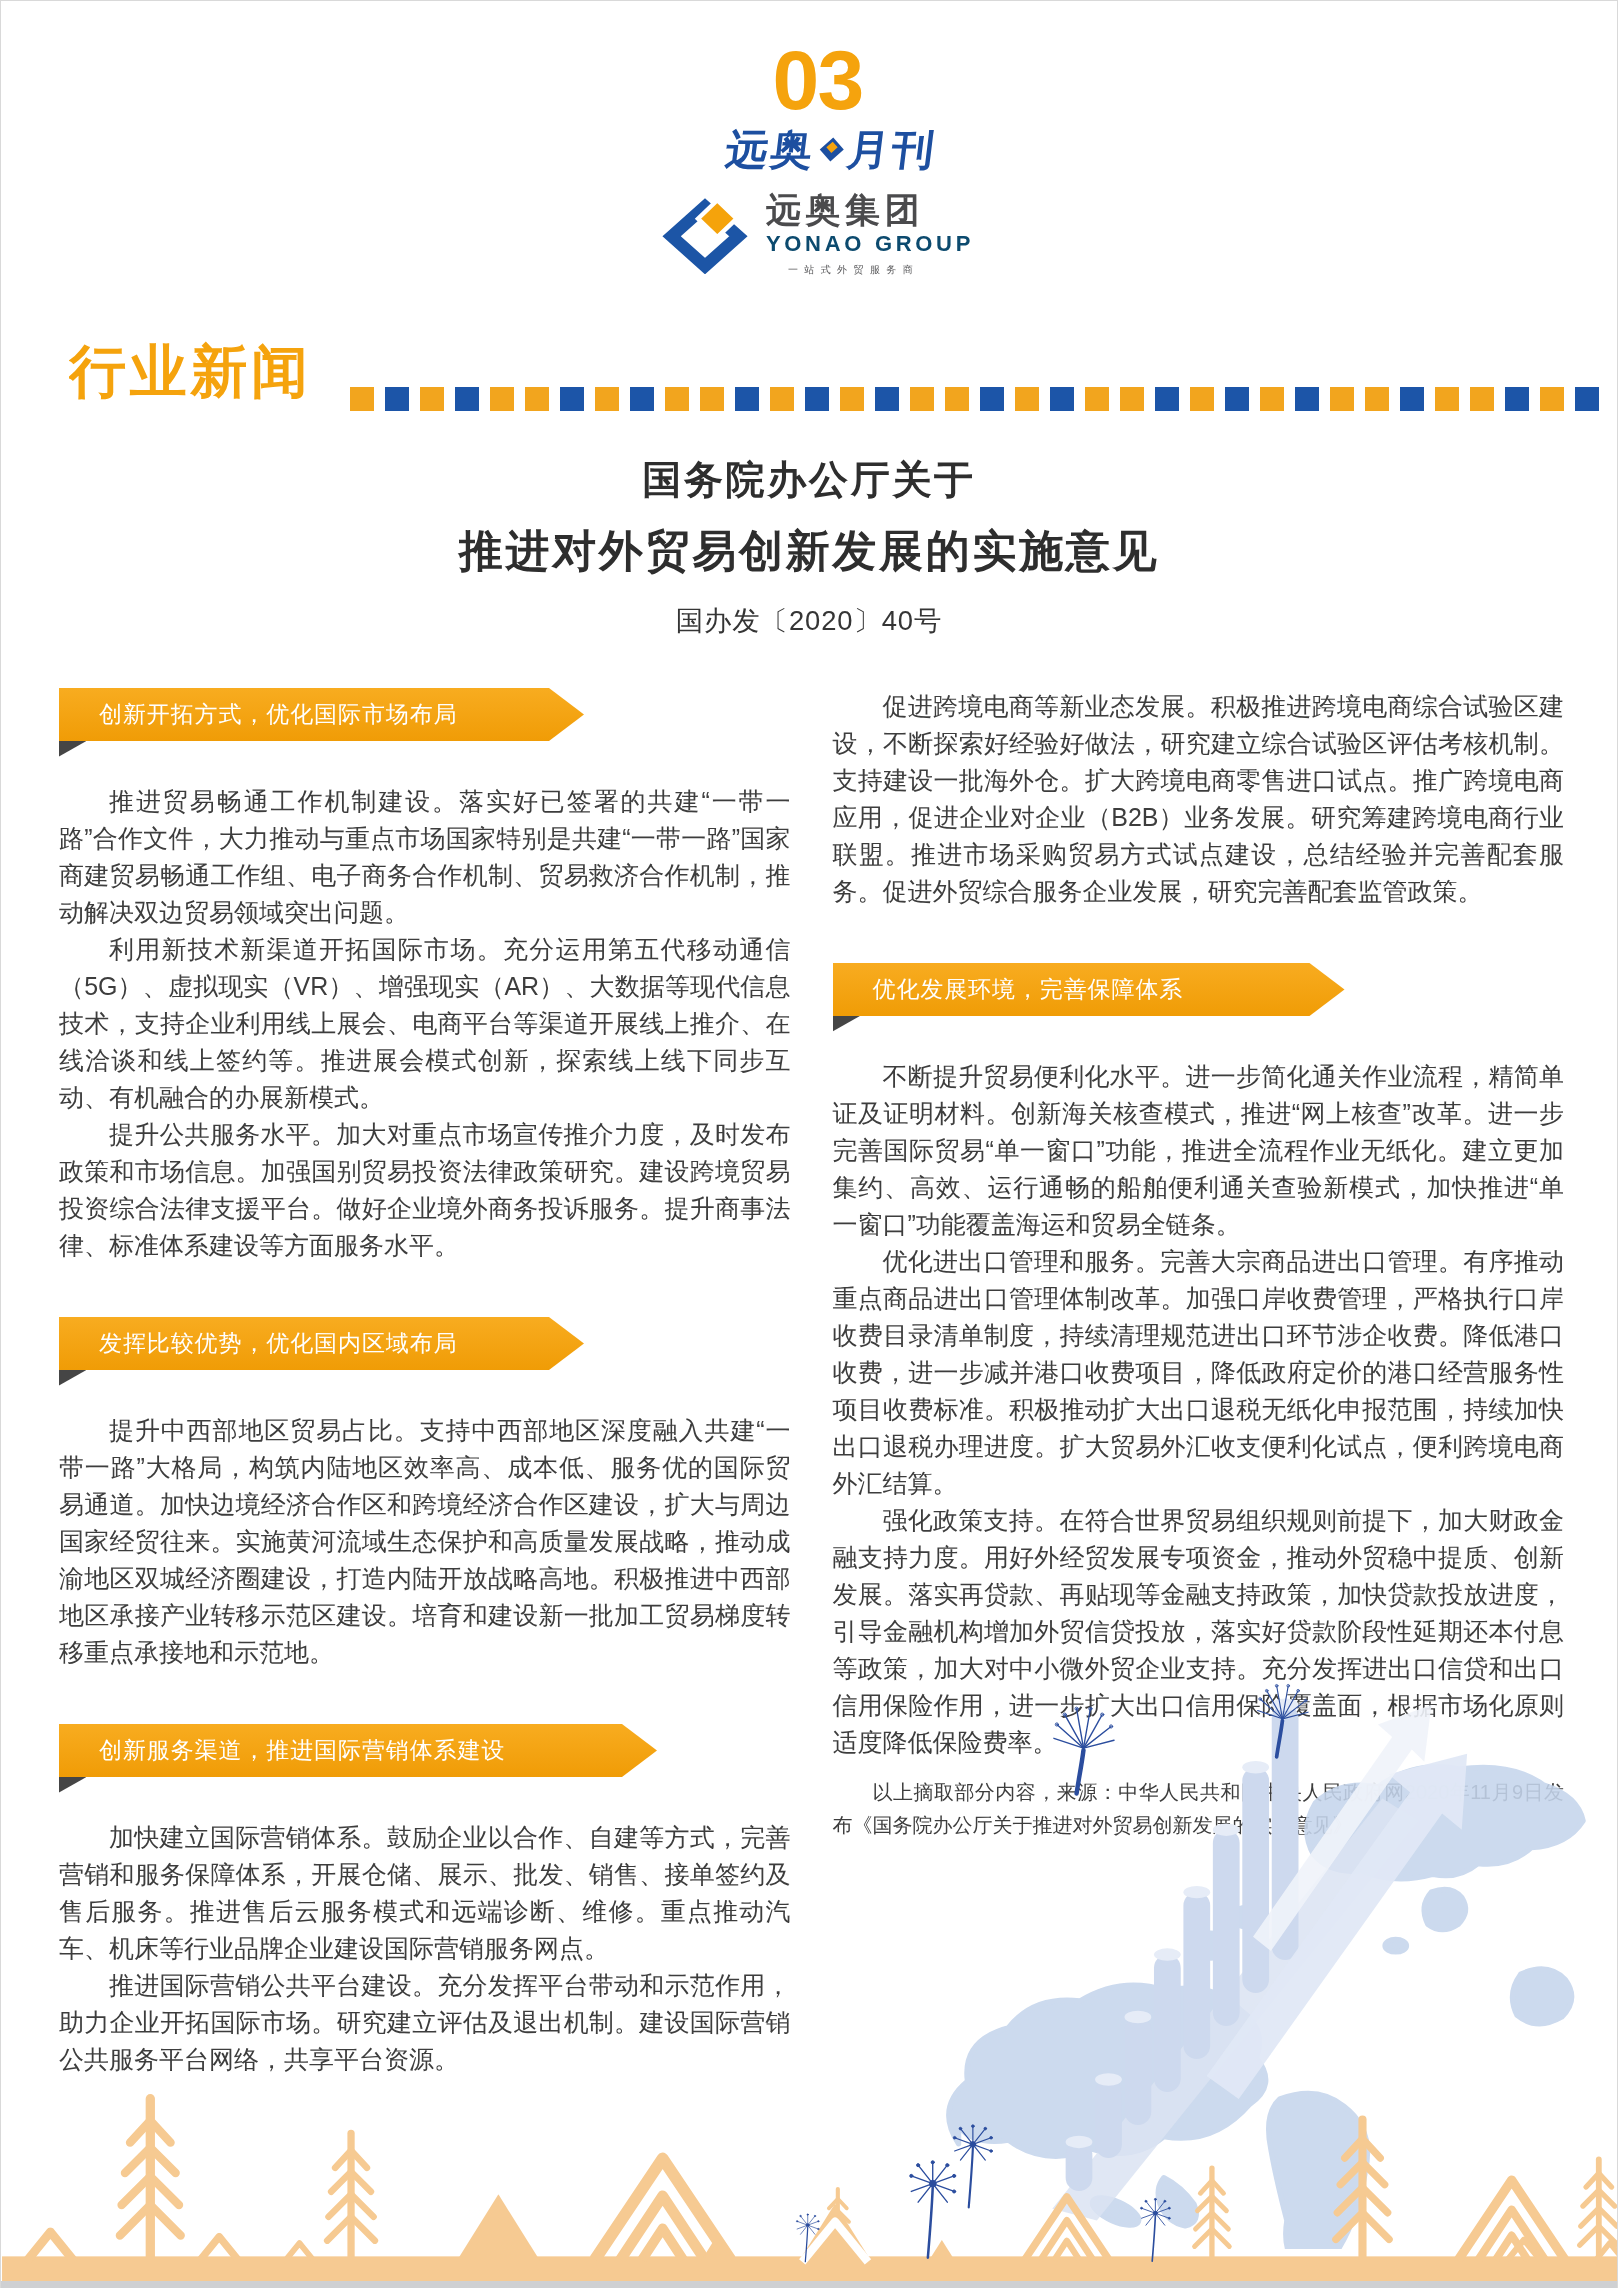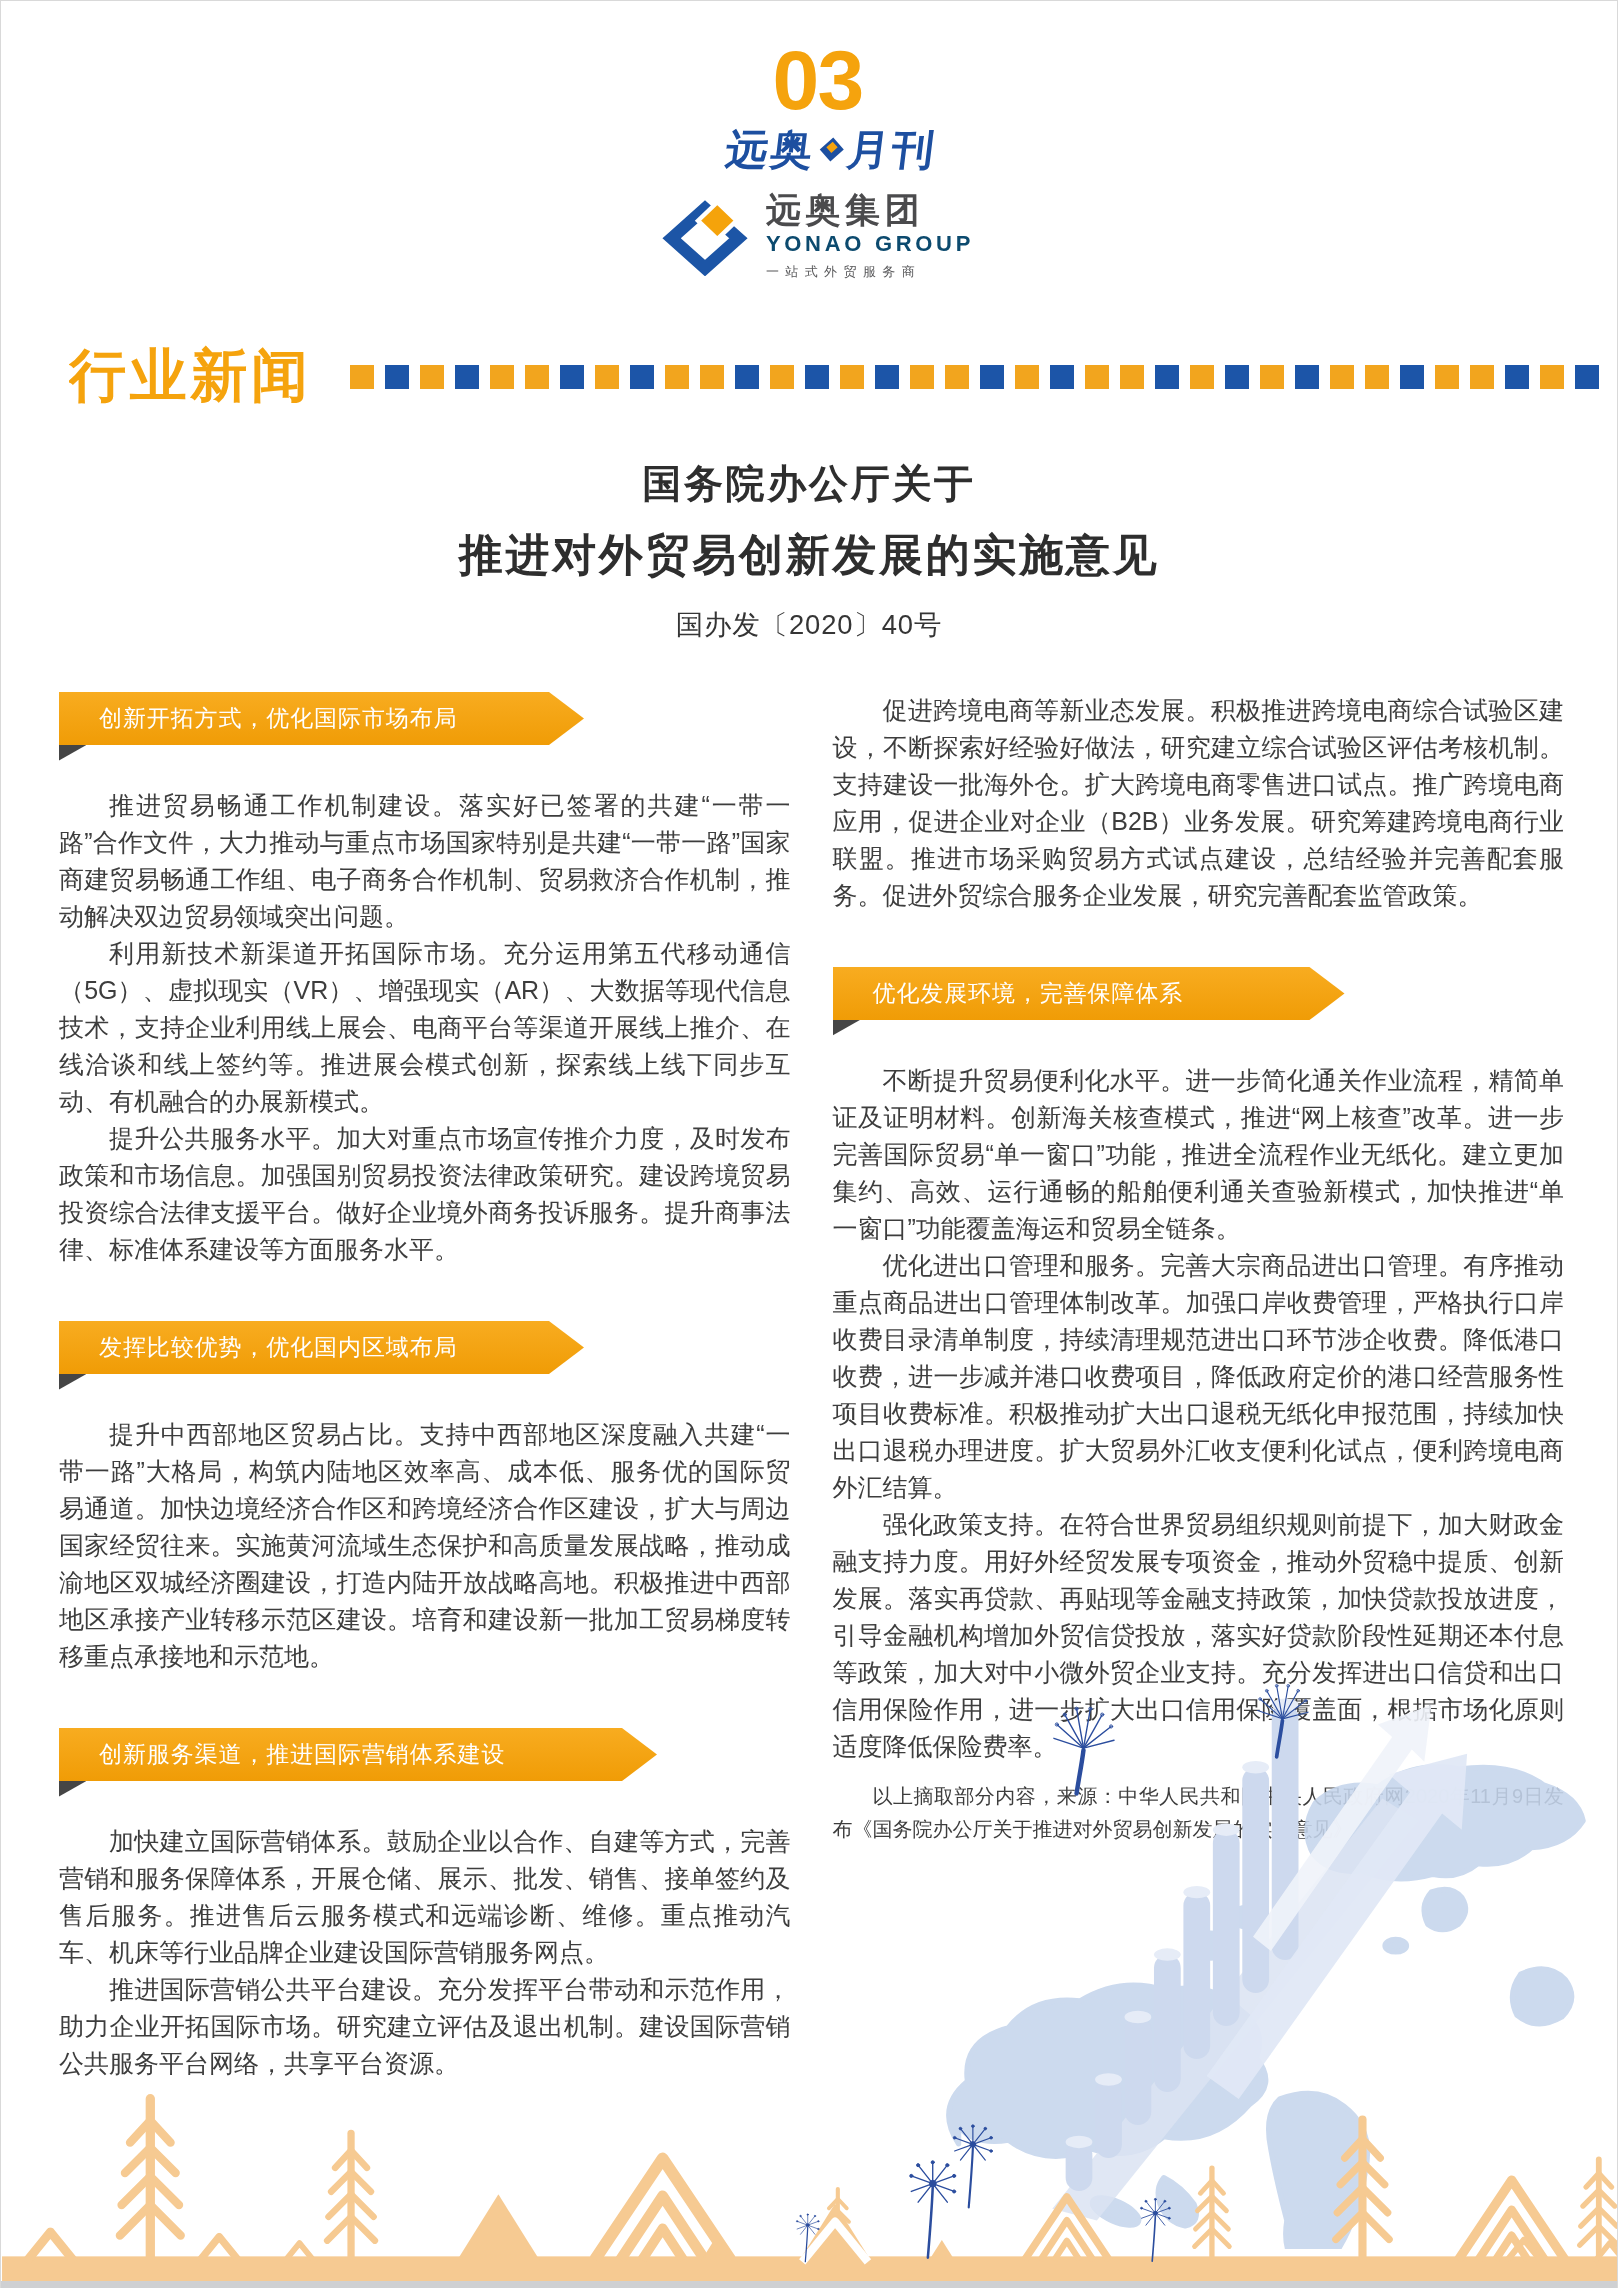--- a/index.html
+++ b/index.html
@@ -17,24 +17,24 @@
   .issue{font-size:84px;font-weight:800;color:var(--orange);line-height:1;letter-spacing:-1.8px;}
   .mast-title{margin-left:27.4px;display:flex;align-items:center;gap:7.3px;transform:skewX(-7deg);
               font-size:42px;font-weight:900;color:var(--mast-blue);letter-spacing:2.7px;white-space:nowrap;}
   .mast-diamond{width:17.4px;height:17.4px;background:var(--mast-blue);transform:rotate(45deg);position:relative;flex:0 0 auto;}
   .mast-diamond::after{content:"";position:absolute;left:2.7px;top:2.7px;width:8.2px;height:8.2px;background:var(--orange);}
   .head-rule{flex:1;height:2.7px;background:#3a3a3a;margin:12.8px 40px 0 31px;}
   .logo{display:flex;align-items:center;gap:17px;flex:0 0 auto;}
   .logo-text{text-align:left;}
   .logo-cn{font-size:35px;font-weight:800;color:#4b4b4d;letter-spacing:4.6px;line-height:1.1;}
   .logo-en{font-size:22px;font-weight:700;color:#0c4a6e;letter-spacing:3.7px;margin-top:1.8px;}
-  .logo-tagline{font-size:13px;color:#59595b;letter-spacing:6.4px;margin-top:6.4px;}
-
-  
-  .section-row{display:flex;align-items:center;margin:57px 0 0 68px;overflow:hidden;}
+  .logo-tagline{font-size:10px;color:#59595b;letter-spacing:6.4px;margin-top:6.4px;margin-left:22px;}
+
+  
+  .section-row{display:flex;align-items:flex-end;margin:57px 0 0 68px;overflow:hidden;}
   .section-label{font-size:57px;font-weight:900;color:var(--orange);letter-spacing:3.7px;white-space:nowrap;}
   .squares{display:flex;gap:11px;margin-left:38px;align-items:center;flex:1;overflow:hidden;}
   .sq{width:24px;height:24px;flex:0 0 auto;}
   .sq.o{background:var(--orange-sq);}
   .sq.b{background:var(--blue-sq);}
 
   
   .doc-title{text-align:center;margin-top:42px;color:#2e2e2e;}
   .t1{font-size:39px;font-weight:800;letter-spacing:2.7px;}
   .t2{font-size:44px;font-weight:800;letter-spacing:2.7px;margin-top:14.6px;}

